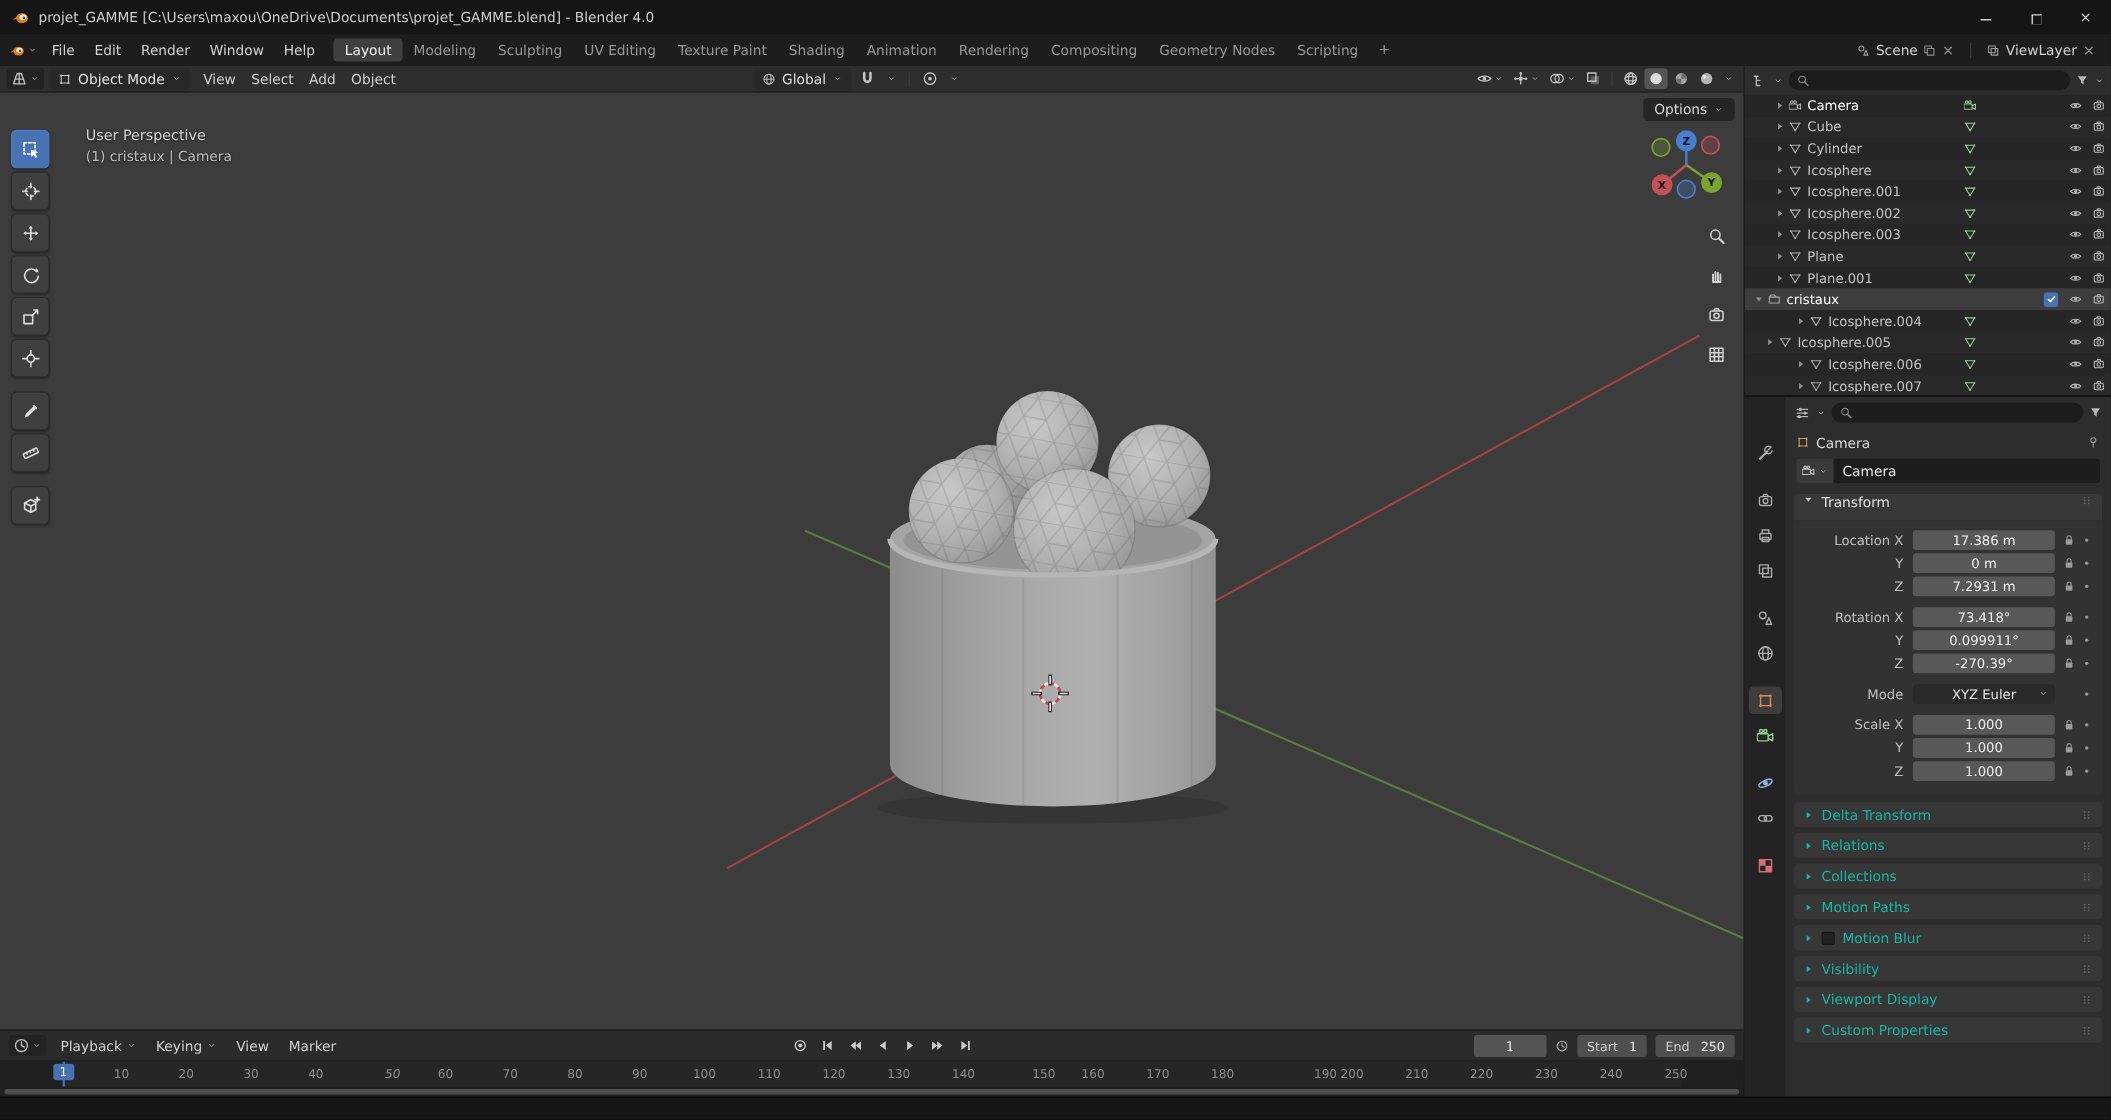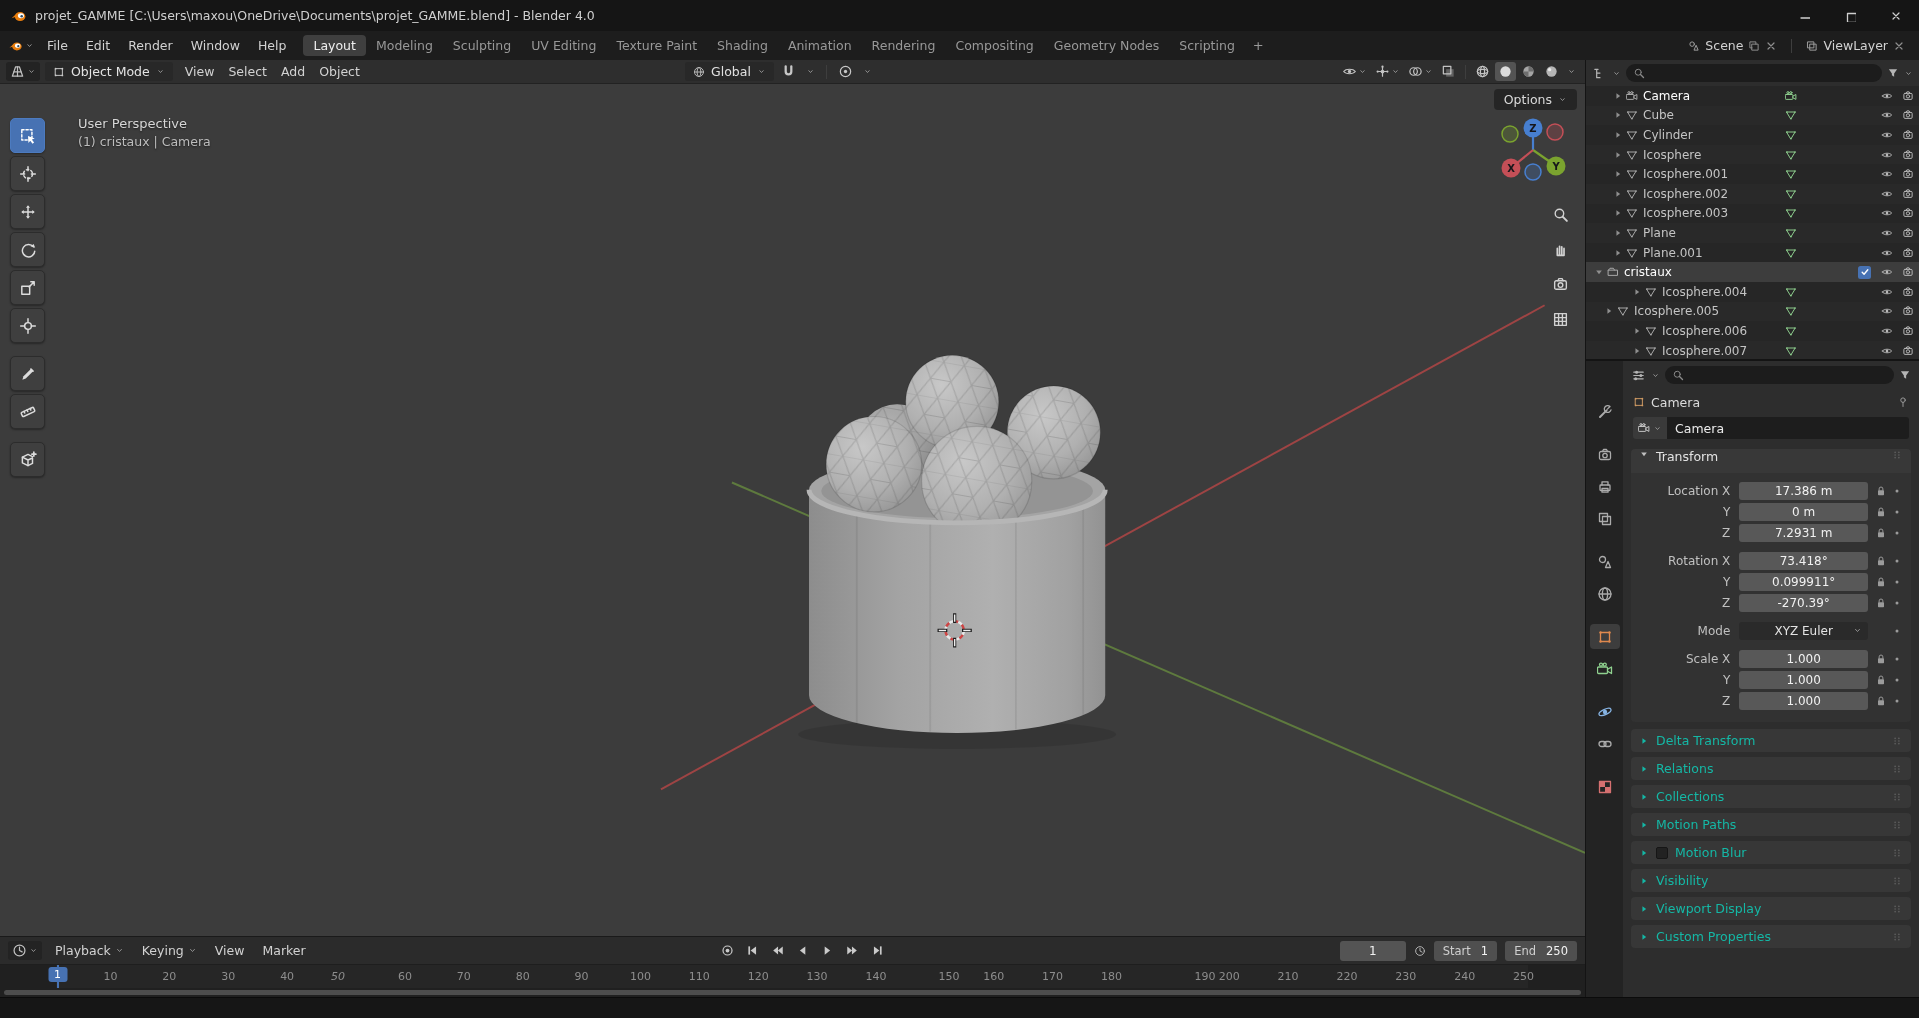--- a/index.html
+++ b/index.html
@@ -809,21 +809,21 @@
         </div>
       </div>
       <div class="tl-ruler">
         <div class="range-dim" style="left: 0px; width: 55.5px;"></div>
         <div class="range-dim" style="right: 0px; width: calc(100% - 1527.61px);"></div>
         <div>
             <span class="tick-label" style="left: 110.492px;">10</span>
             <span class="tick-label" style="left: 169.372px;">20</span>
             <span class="tick-label" style="left: 228.252px;">30</span>
             <span class="tick-label" style="left: 287.132px;">40</span>
-            <span class="tick-label" style="left: 338px; font-style: italic;">50</span>
+            <span class="tick-label" style="left: 357px; font-style: italic;">50</span>
             <span class="tick-label" style="left: 404.892px;">60</span>
             <span class="tick-label" style="left: 463.772px;">70</span>
             <span class="tick-label" style="left: 522.652px;">80</span>
             <span class="tick-label" style="left: 581.532px;">90</span>
             <span class="tick-label" style="left: 640.412px;">100</span>
             <span class="tick-label" style="left: 699.292px;">110</span>
             <span class="tick-label" style="left: 758.172px;">120</span>
             <span class="tick-label" style="left: 817.052px;">130</span>
             <span class="tick-label" style="left: 875.932px;">140</span>
             <span class="tick-label" style="left: 949px;">150</span>

